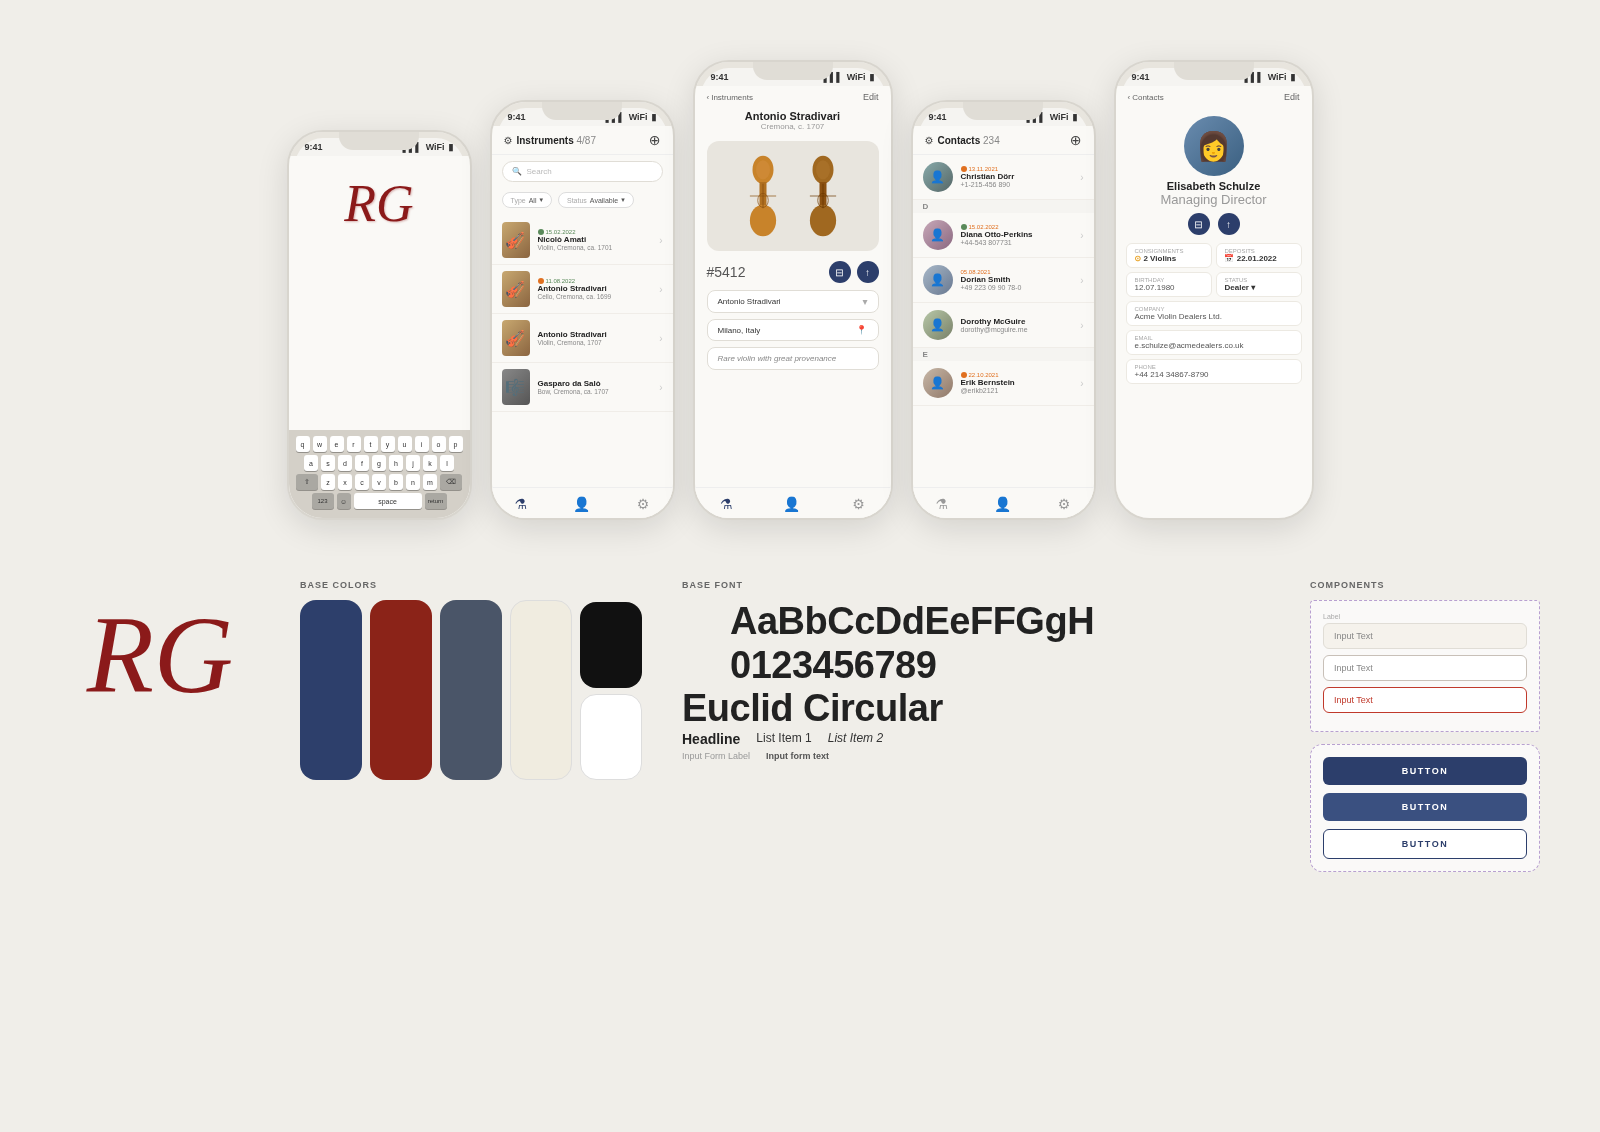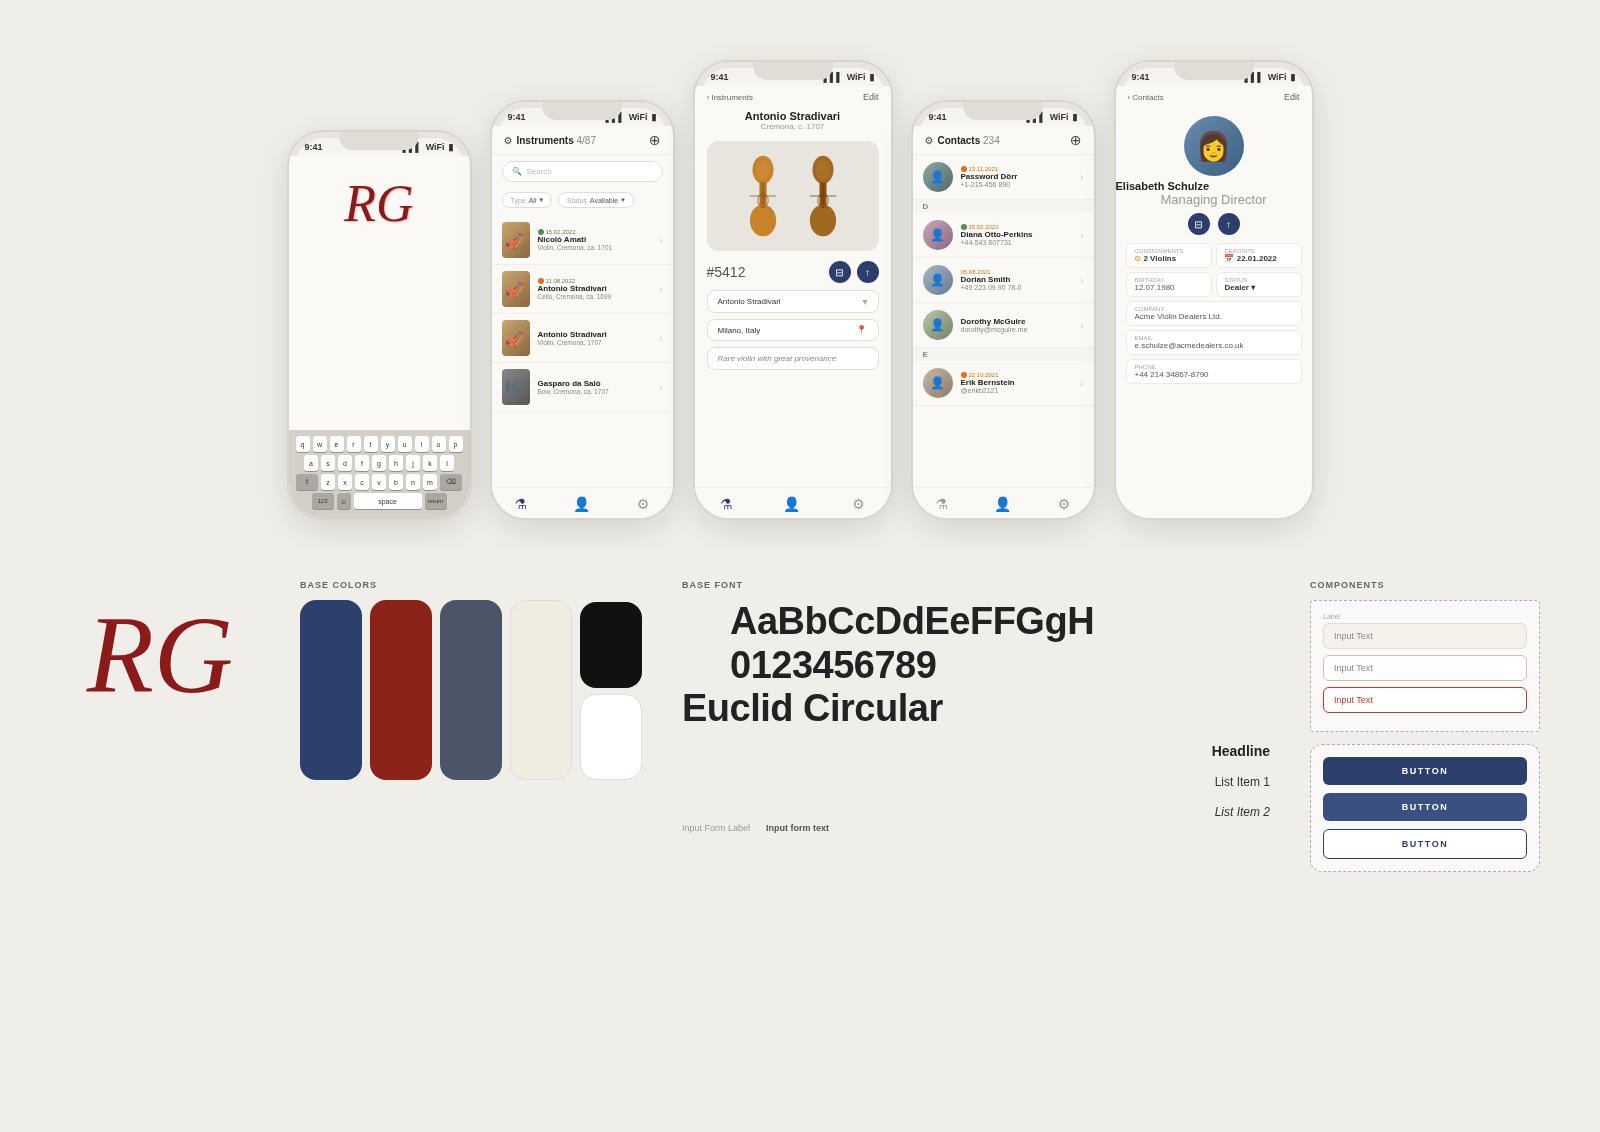--- a/index.html
+++ b/index.html
@@ -367,20 +367,21 @@
       border-radius: 50%;
       background: linear-gradient(135deg, #6a8caf, #3a5f80);
       margin: 8px auto 4px;
       display: flex;
       align-items: center;
       justify-content: center;
       overflow: hidden;
     }
 
     .contact-name-center {
+      text-align: center;
       font-size: 11px;
       font-weight: 700;
       color: #222;
     }
 
     .contact-role-center {
       text-align: center;
       font-size: 13px;
       color: #999;
       margin-bottom: 6px;
@@ -535,24 +536,22 @@
     .font-name {
       font-size: 38px;
       font-weight: 700;
       color: #222;
       line-height: 1.15;
       letter-spacing: -0.5px;
     }
 
     .font-meta-row {
       display: flex;
-      align-items: flex-end;
+      align-items: flex-start;
       gap: 16px;
-      margin-top: 12px;
-      flex-direction: column;
     }
 
     .font-headline {
       font-size: 14px;
       font-weight: 700;
       color: #222;
     }
 
     .font-list-item {
       font-size: 12px;
@@ -914,21 +913,21 @@
         <span style="font-size:14px;color:#444;">⊕</span>
       </div>
 
       <div class="contact-item">
         <div class="contact-avatar-small" style="background:linear-gradient(135deg,#8aa,#566);">👤</div>
         <div class="contact-info">
           <div class="contact-date">
             <span class="status-dot orange"></span>
             <span>13.11.2021</span>
           </div>
-          <div class="contact-name">Password Dörr</div>
+          <div class="contact-name">Christian Dörr</div>
           <div class="contact-phone">+1-215-456 890</div>
         </div>
         <span class="chevron">›</span>
       </div>
       <div class="section-letter">D</div>
       <div class="contact-item">
         <div class="contact-avatar-small" style="background:linear-gradient(135deg,#c8a8b8,#8a6880);">👤</div>
         <div class="contact-info">
           <div class="contact-date">
             <span class="status-dot green"></span>

